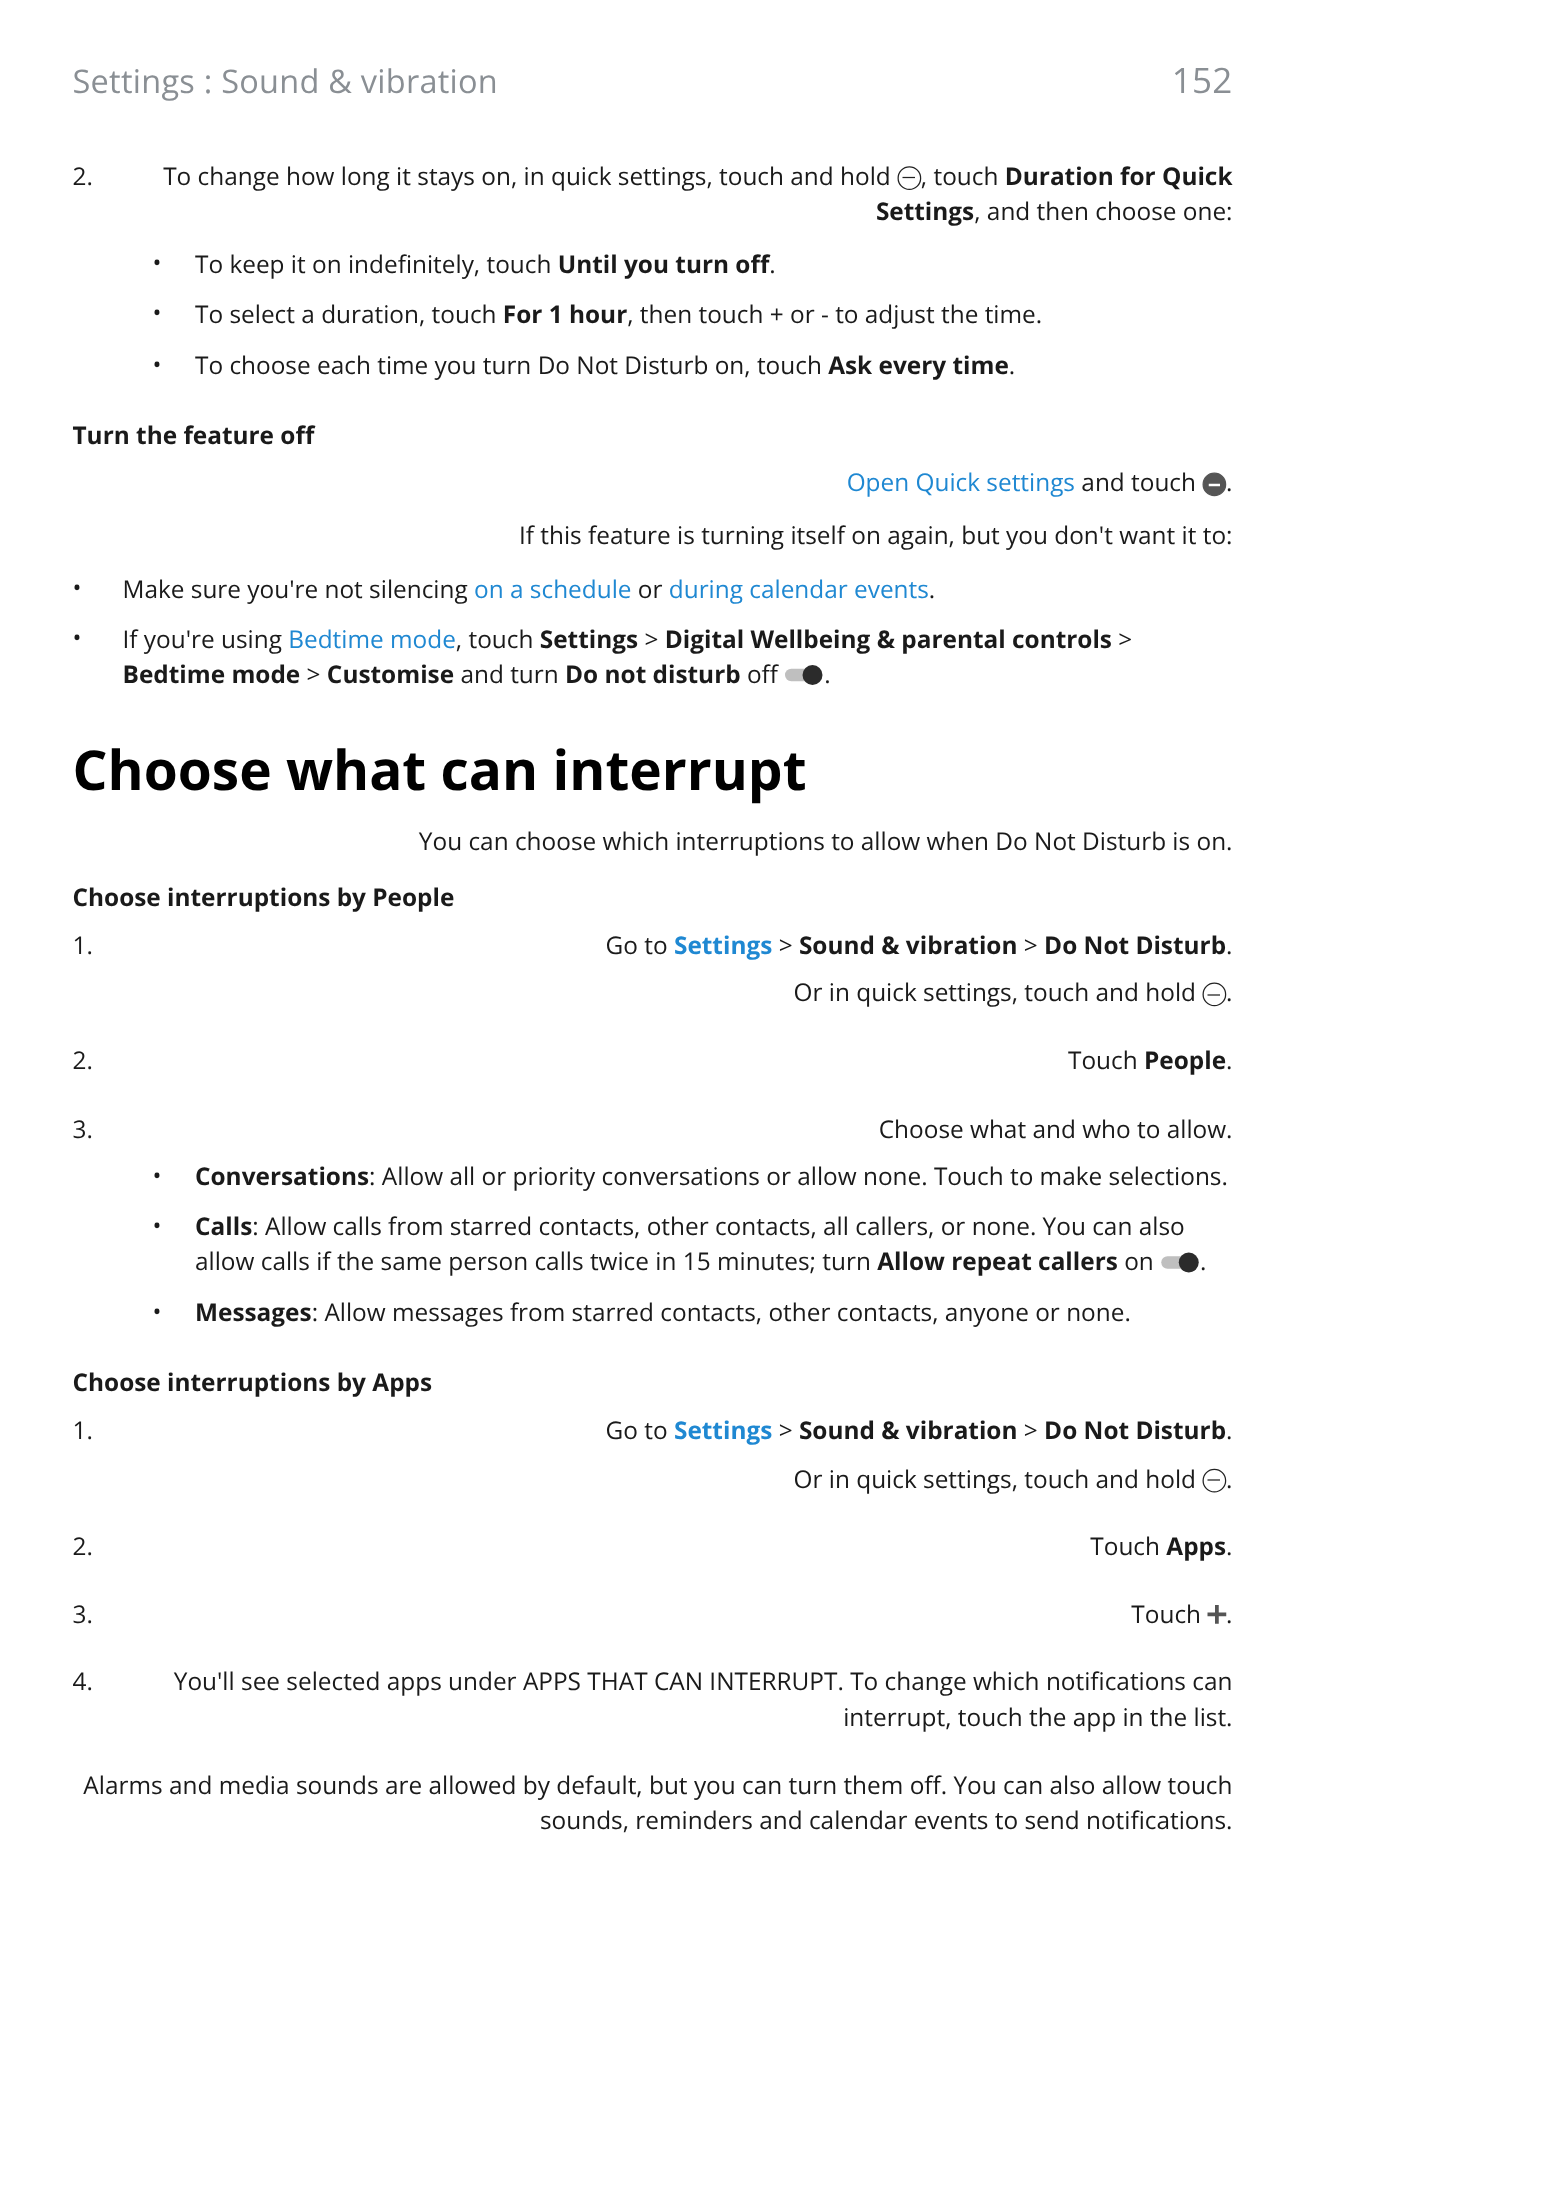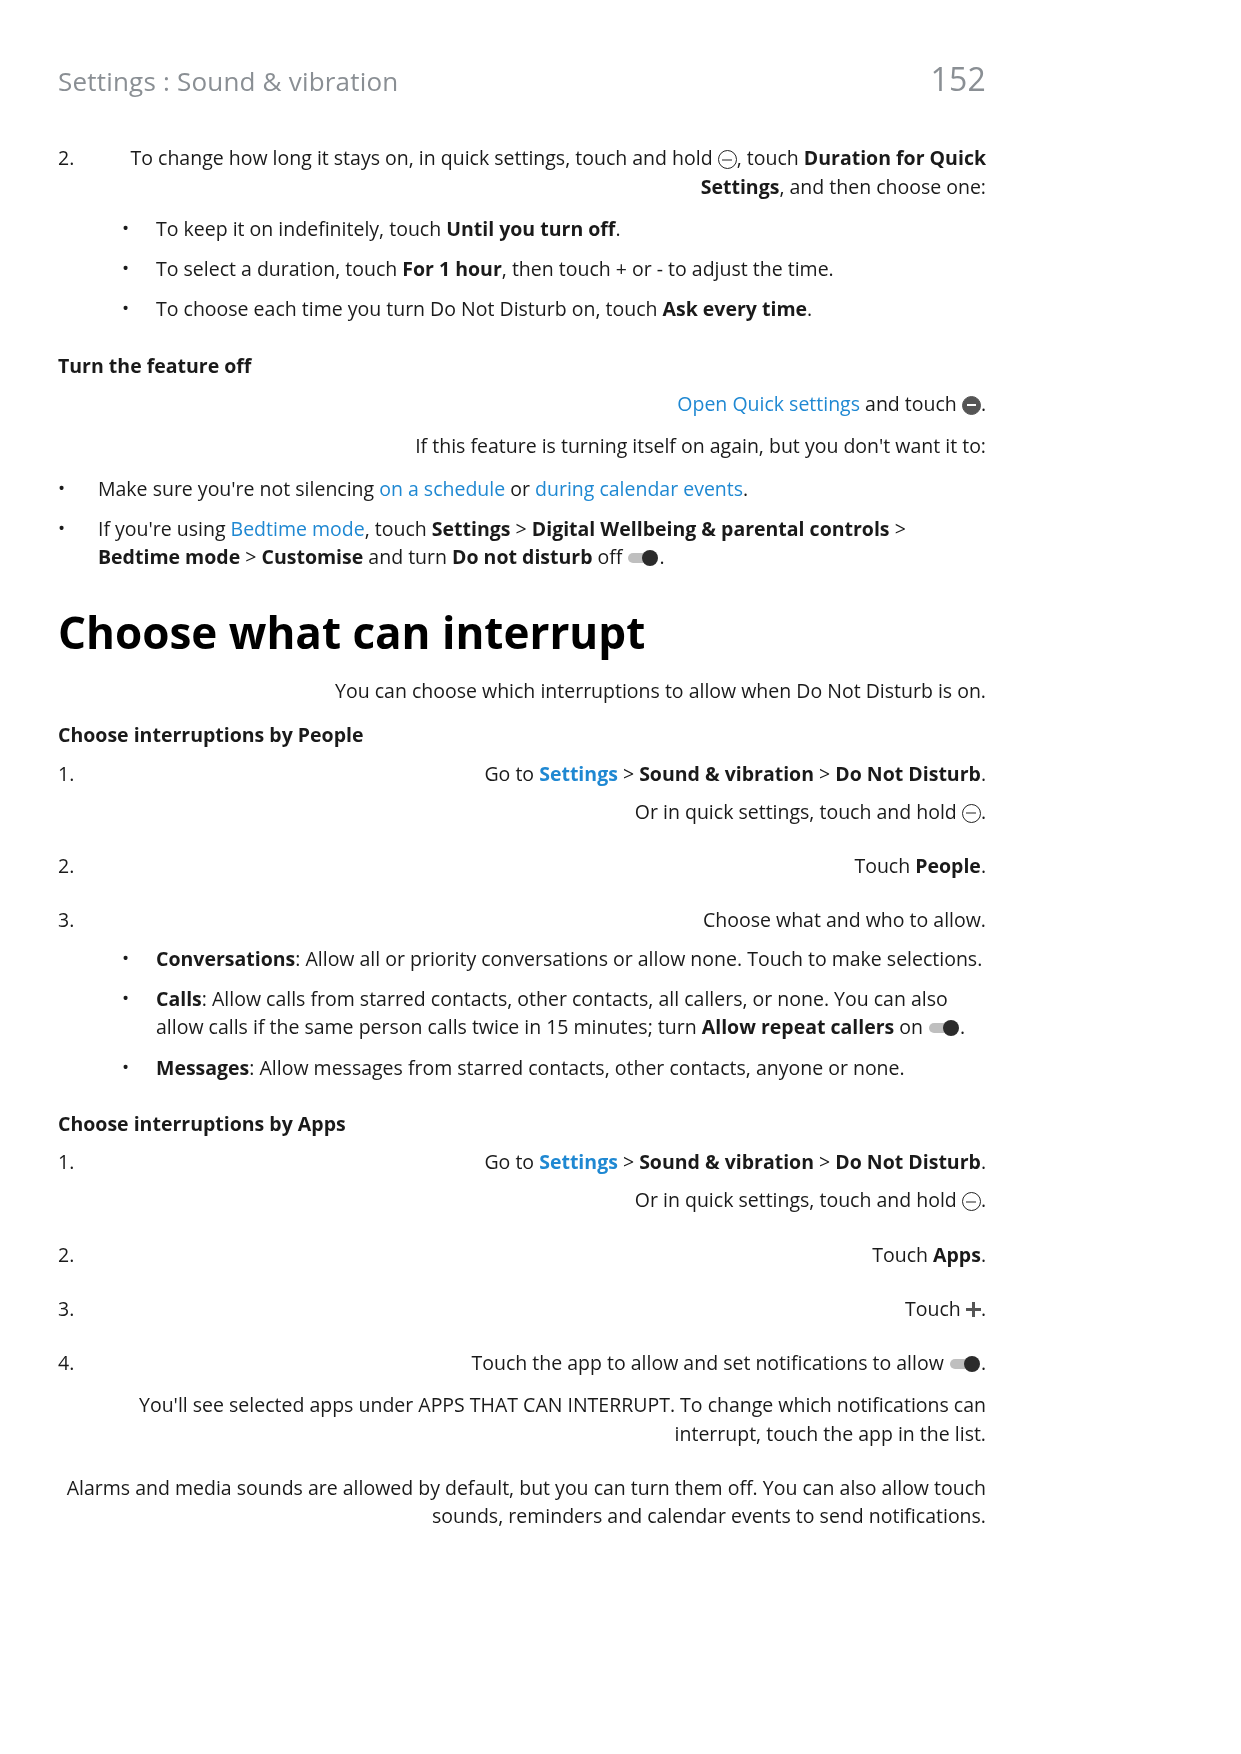--- a/index.html
+++ b/index.html
@@ -10,35 +10,35 @@
     font-family: "Segoe UI", "Open Sans", Arial, sans-serif;
     color: #1a1a1a;
     background: #ffffff;
     font-size: 19.5px;
     line-height: 1.45;
   }
   .page {
     box-sizing: border-box;
     width: 1044px;
     min-height: 1754px;
-    padding: 56px 58px 80px 58px;
+    padding: 44px 58px 80px 58px;
     position: relative;
   }
   .header {
     display: flex;
     justify-content: space-between;
     align-items: baseline;
     color: #8a8f94;
     font-size: 26px;
     font-weight: 400;
     letter-spacing: 0.2px;
     margin-bottom: 42px;
   }
   .header .pnum {
-    font-size: 32px;
+    font-size: 28px;
   }
   .ol {
     list-style: none;
     padding: 0;
     margin: 0;
   }
   .ol > li {
     display: flex;
     margin: 0 0 12px 0;
   }
@@ -313,23 +313,20 @@
       <div class="num">3.</div>
       <div class="body">
         <p class="para">
           <span>Touch </span><span class="plus-icon"></span><span>.</span>
         </p>
       </div>
     </li>
     <li>
       <div class="num">4.</div>
       <div class="body">
-        <p class="para">
-          <span>Touch the app to allow and set notifications to allow </span><span class="toggle on"><span class="track"></span><span class="knob"></span></span><span>.</span>
-        </p>
         <p class="para">You'll see selected apps under APPS THAT CAN INTERRUPT. To change which notifications can interrupt, touch the app in the list.</p>
       </div>
     </li>
   </ol>
 
 
   <p class="para">Alarms and media sounds are allowed by default, but you can turn them off. You can also allow touch sounds, reminders and calendar events to send notifications.</p>
 
 </div>
 

